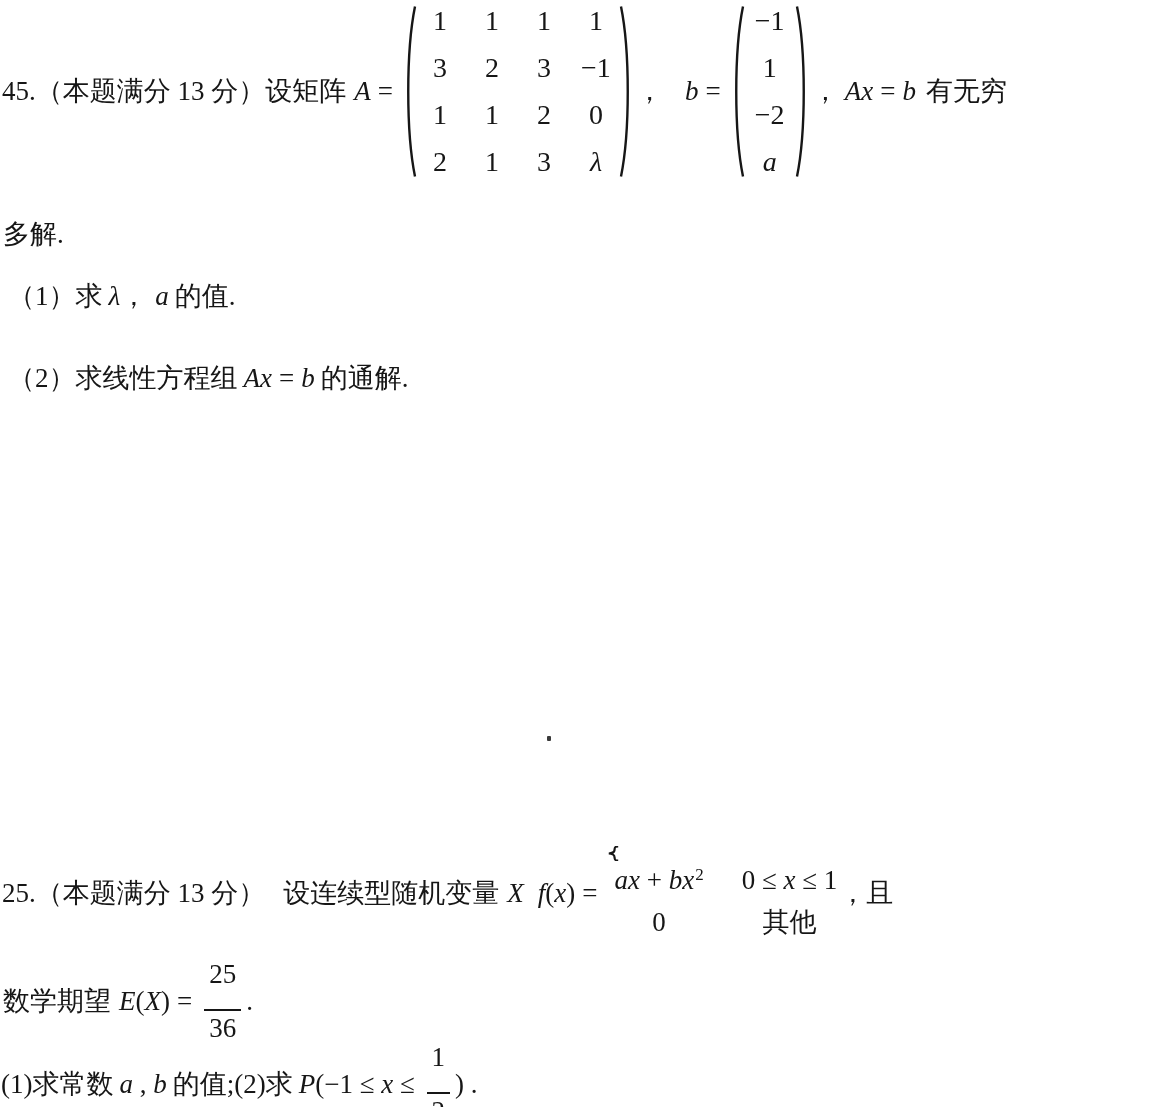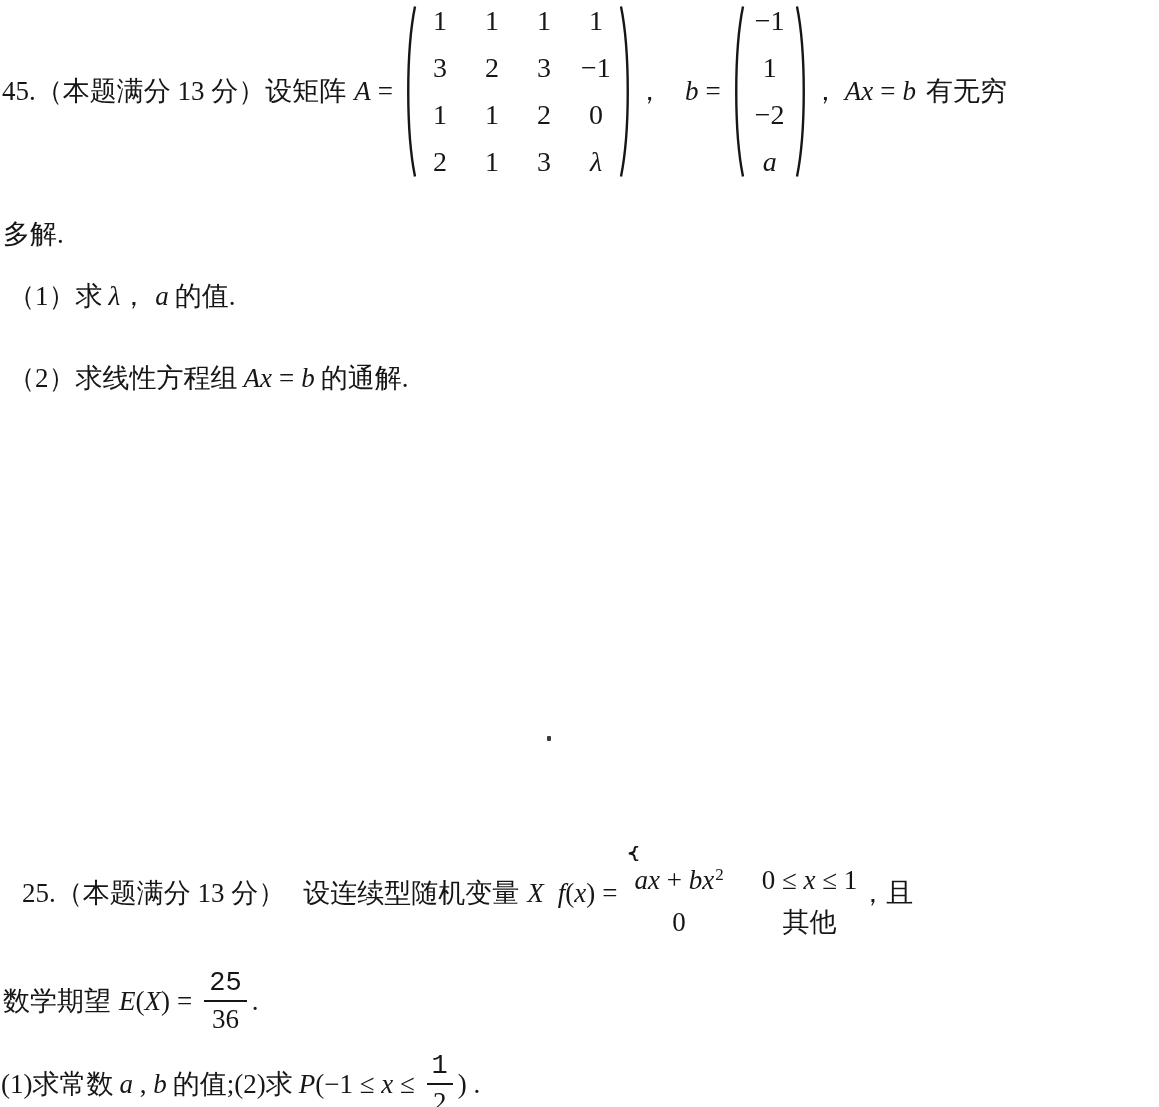--- a/index.html
+++ b/index.html
@@ -44,33 +44,33 @@
     display:grid;grid-template-columns:auto auto;
     column-gap:38px;row-gap:12px;
     padding:4px 2px 4px 8px;
     line-height:30px;
     justify-items:center;align-items:center;
   }
 
   
   .frac{display:inline-flex;flex-direction:column;align-items:center;
         text-align:center;line-height:1.05;margin:0 5px;}
-  .fr-num{padding:0 5px 3px;border-bottom:2px solid currentColor;font-family:Liberation Mono, monospace;}
+  .fr-num{padding:0 5px 20px;border-bottom:2px solid currentColor;}
   .fr-den{padding-top:3px;}
 
   .sup{font-size:17px;line-height:1;position:relative;top:-9px;margin-left:1px;}
 
   
   #l24a{top:3px;left:2px;height:176px;}
   #l24b{top:216px;left:3px;}
   #l24c{top:278px;left:8px;}
   #l24d{top:340px;left:8px;margin-top:20px;}
   #stray-dot{position:absolute;top:736px;left:547px;width:4px;height:5px;
              background:#3a3a3a;border-radius:1px;}
-  #l25a{top:845px;left:2px;height:96px;margin-left:20px;}
+  #l25a{top:845px;left:2px;height:96px;}
   #l25b{top:963px;left:3px;height:76px;}
   #l25c{top:1046px;left:1px;height:76px;}
 </style>
 </head>
 <body>
 
 <div id="page">
 
   <div class="row" id="l24a">
     <span>45.（本题满分 13 分）设矩阵</span>

